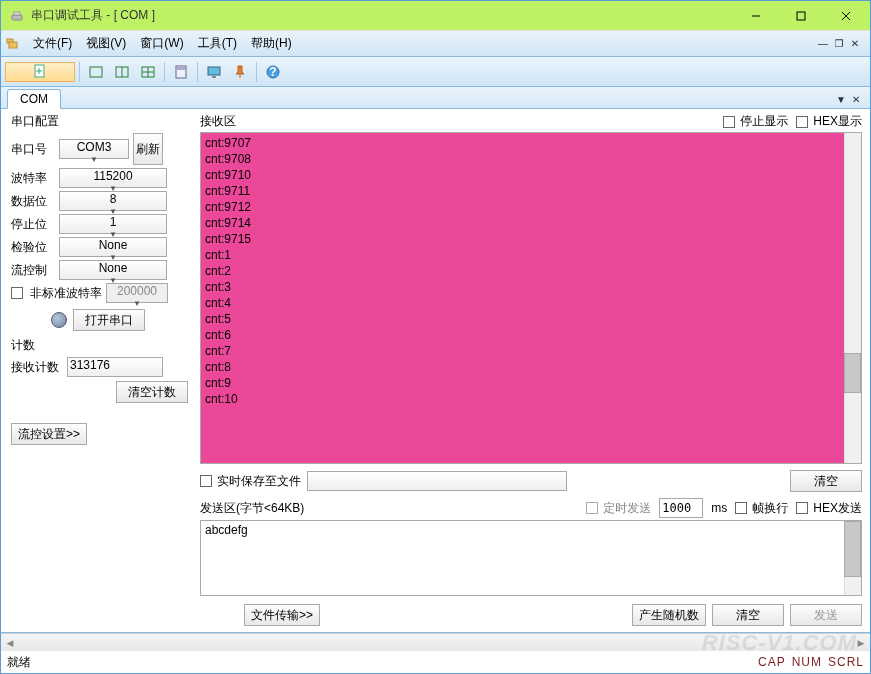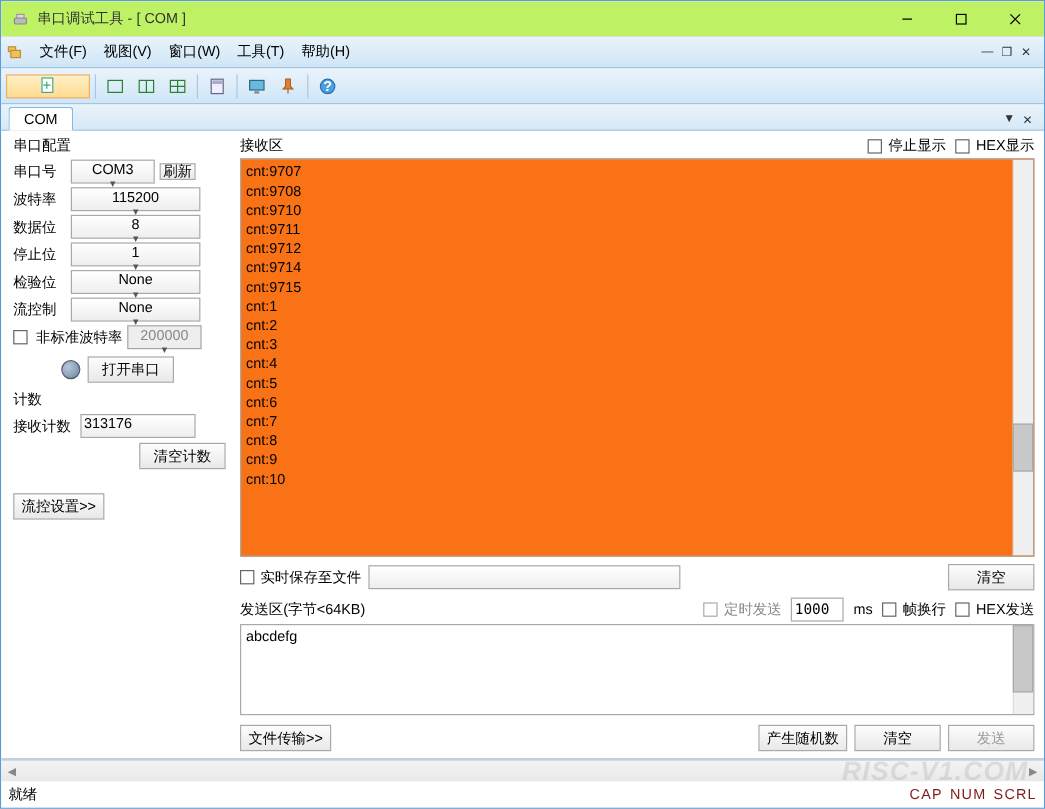--- a/index.html
+++ b/index.html
@@ -37,33 +37,33 @@
 .cb { width:12px; height:12px; border:1px solid #666; background:#fff; display:inline-block; margin-right:3px; flex-shrink:0;}
 .open-row { display:flex; align-items:center; gap:6px; margin:6px 0 6px 40px;}
 .led { width:16px; height:16px; border-radius:50%; background: radial-gradient(circle at 35% 35%, #b8c8d8, #6b86a0); border:1px solid #557;}
 .count-row { display:flex; align-items:center; margin-bottom:3px;}
 .count-row label { width:56px; }
 .count-row .inp { width: 96px; }
 .right-pane { flex:1; display:flex; flex-direction:column; padding: 4px 8px 6px 4px; overflow:hidden;}
 .rx-header { display:flex; align-items:center; margin-bottom:2px; gap:8px;}
 .rx-header .spacer { flex:1; }
 .chk { display:flex; align-items:center; gap:2px; }
-.rx-box { flex:1; border:1px solid #a9a9a9; background:#f97316; padding:2px 4px; overflow:auto; font-family: monospace, SimSun; position:relative;}
+.rx-box { flex:1; border:1px solid #a9a9a9; background:#ec4899; padding:2px 4px; overflow:auto; font-family: monospace, SimSun; position:relative;}
 .rx-box .lines { white-space: pre; line-height: 16px; }
 .scrollbar-track { position:absolute; right:0; top:0; width:17px; height:100%; background:#f0f0f0; border-left:1px solid #ddd;}
 .scrollbar-thumb { position:absolute; right:0; width:17px; height:40px; top:220px; background:#c8c8c8; border:1px solid #aaa;}
 .save-row { display:flex; align-items:center; gap:6px; margin-top:6px;}
 .save-row .inp { flex:0 0 260px; }
 .save-row .spacer { flex:1; }
 .tx-header { display:flex; align-items:center; gap:8px; margin-top:6px;}
 .tx-header .spacer { flex:1; }
 .tx-box { height: 76px; border:1px solid #a9a9a9; background:#fff; padding:2px 4px; margin-top:2px; font-family: monospace; position:relative;}
 .tx-box .scrollbar-track { }
 .tx-box .scrollbar-thumb { top:0; height: 56px; }
-.bottom-btns { display:flex; gap:6px; margin-top:8px; }
+.bottom-btns { display:flex; gap:6px; margin-top:8px;margin-left:44px; }
 .bottom-btns .spacer { flex:1; }
 .bottom-btns .btn { min-width:72px; }
 .hscroll { height:18px; background:linear-gradient(#f4f4f4,#e8e8e8); border-top:1px solid #d0d0d0; position:relative;}
 .hscroll .arrow { position:absolute; top:0; width:18px; height:18px; display:flex;align-items:center;justify-content:center; color:#888; font-size:9px;}
 .hscroll .arrow.l { left:0; } .hscroll .arrow.r { right:0; }
 .statusbar { height:22px; background:#fff; display:flex; align-items:center; padding: 0 6px; font-family: SimSun;}
 .statusbar .spacer { flex:1; }
 .status-seg { color:#7f1d1d; letter-spacing:1px; margin-left:6px;}
 .watermark { position: fixed; right: 14px; bottom: 18px; color: rgba(120,120,120,.18); font-size: 22px; font-style: italic; font-weight: bold; letter-spacing:1px; pointer-events:none; font-family: Arial;}
 svg { display:block; }
@@ -187,21 +187,21 @@
 <div class="client">
 
   <div class="left-pane">
     <div class="group-title">串口配置</div>
     <div class="form-row">
       <label>串口号</label>
       <div class="sel">
           <span>COM3</span>
           <span class="dd">▾</span>
         </div>
-      <div class="btn" style="height:14px;padding:0 0;">刷新</div>
+      <div class="btn" style="height:32px;padding:0 0;">刷新</div>
     </div>
     <div class="form-row">
       <label>波特率</label>
       <div class="sel wide">
           <span>115200</span>
           <span class="dd">▾</span>
         </div>
     </div>
     <div class="form-row">
       <label>数据位</label>

